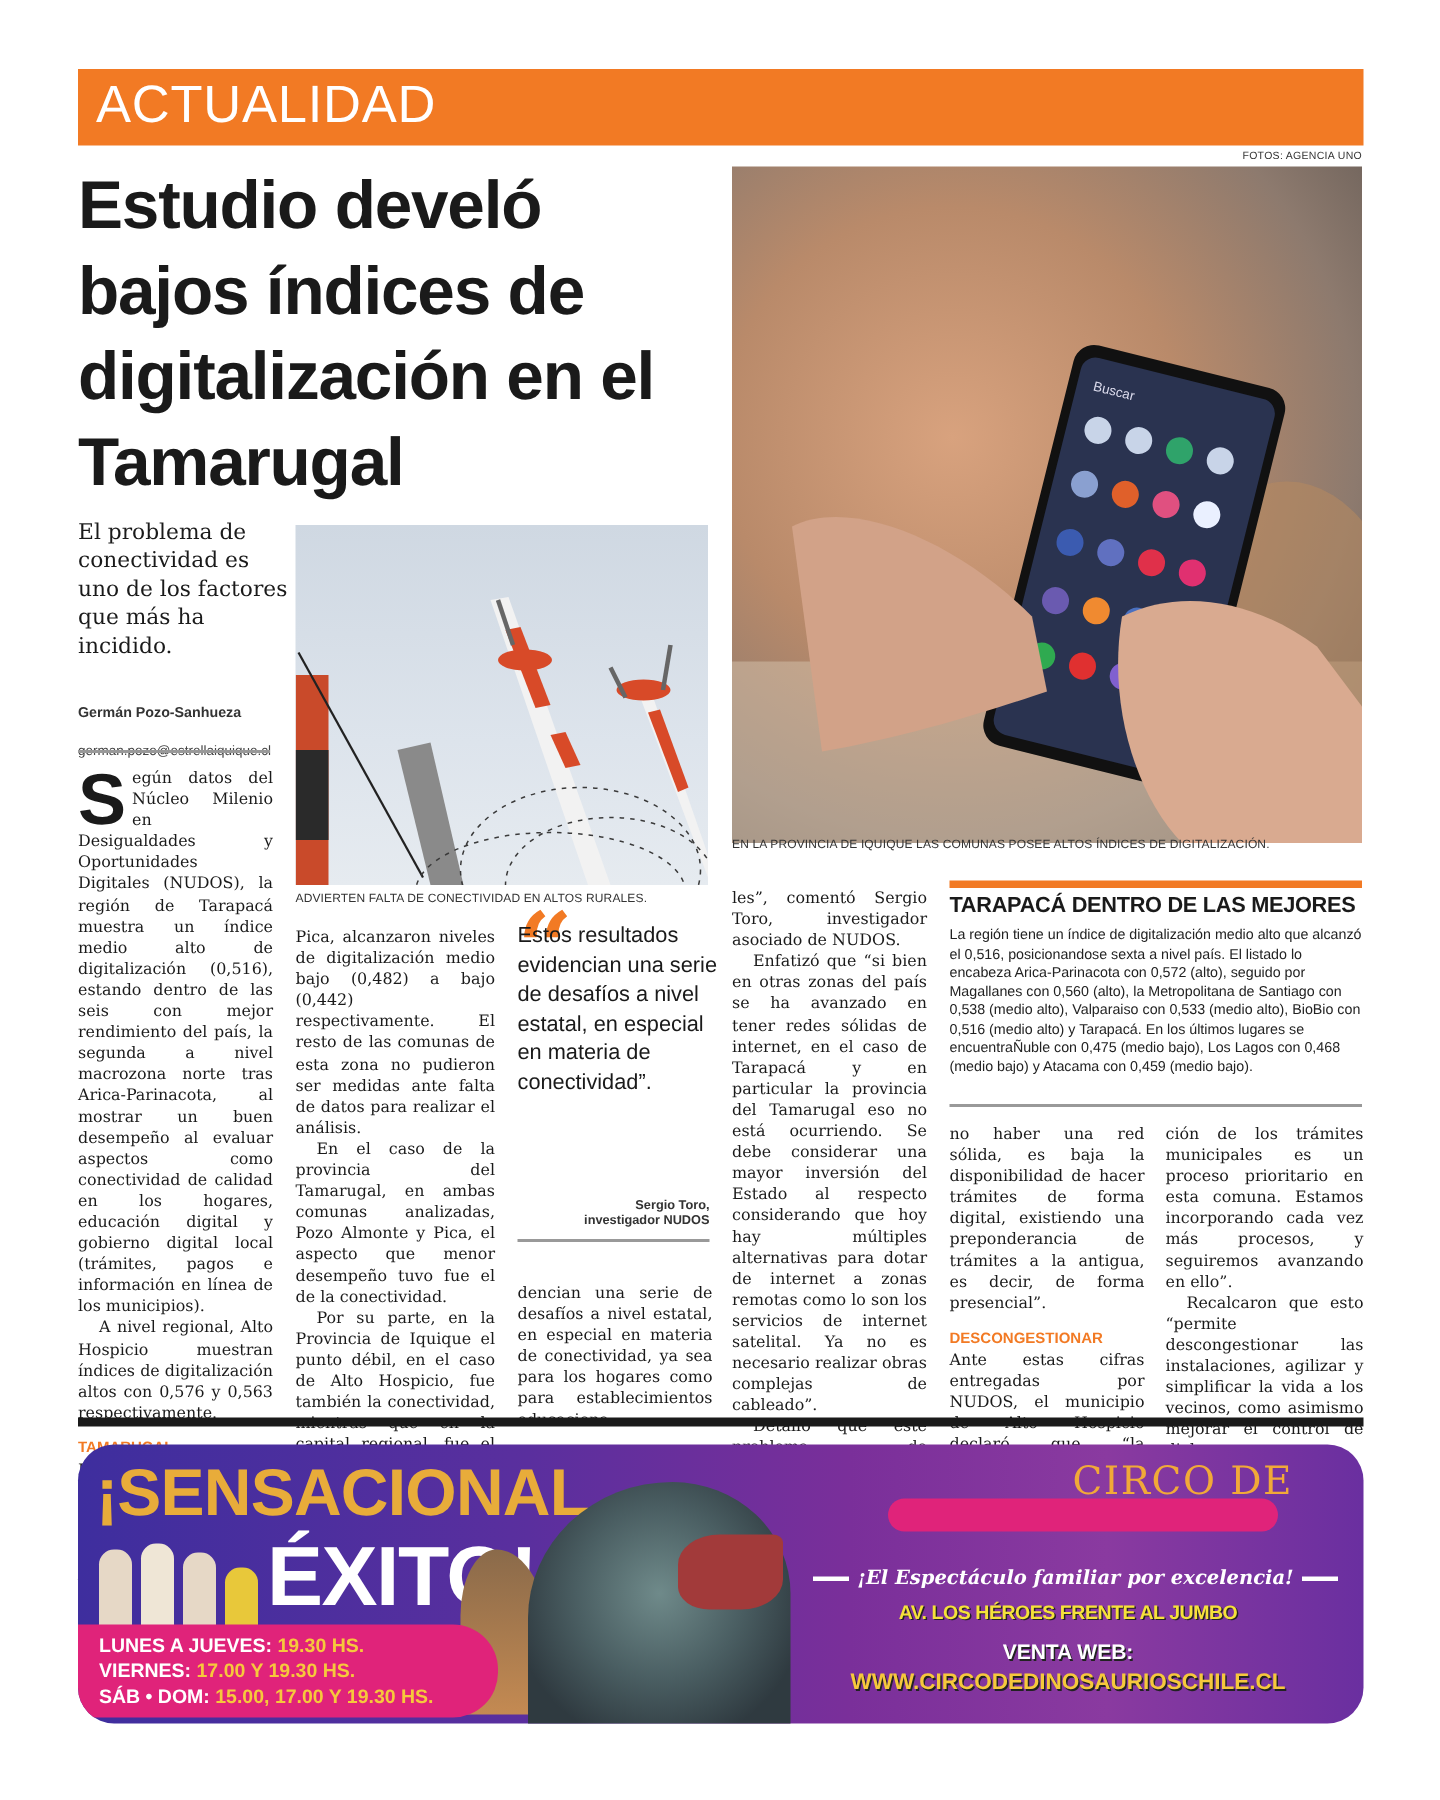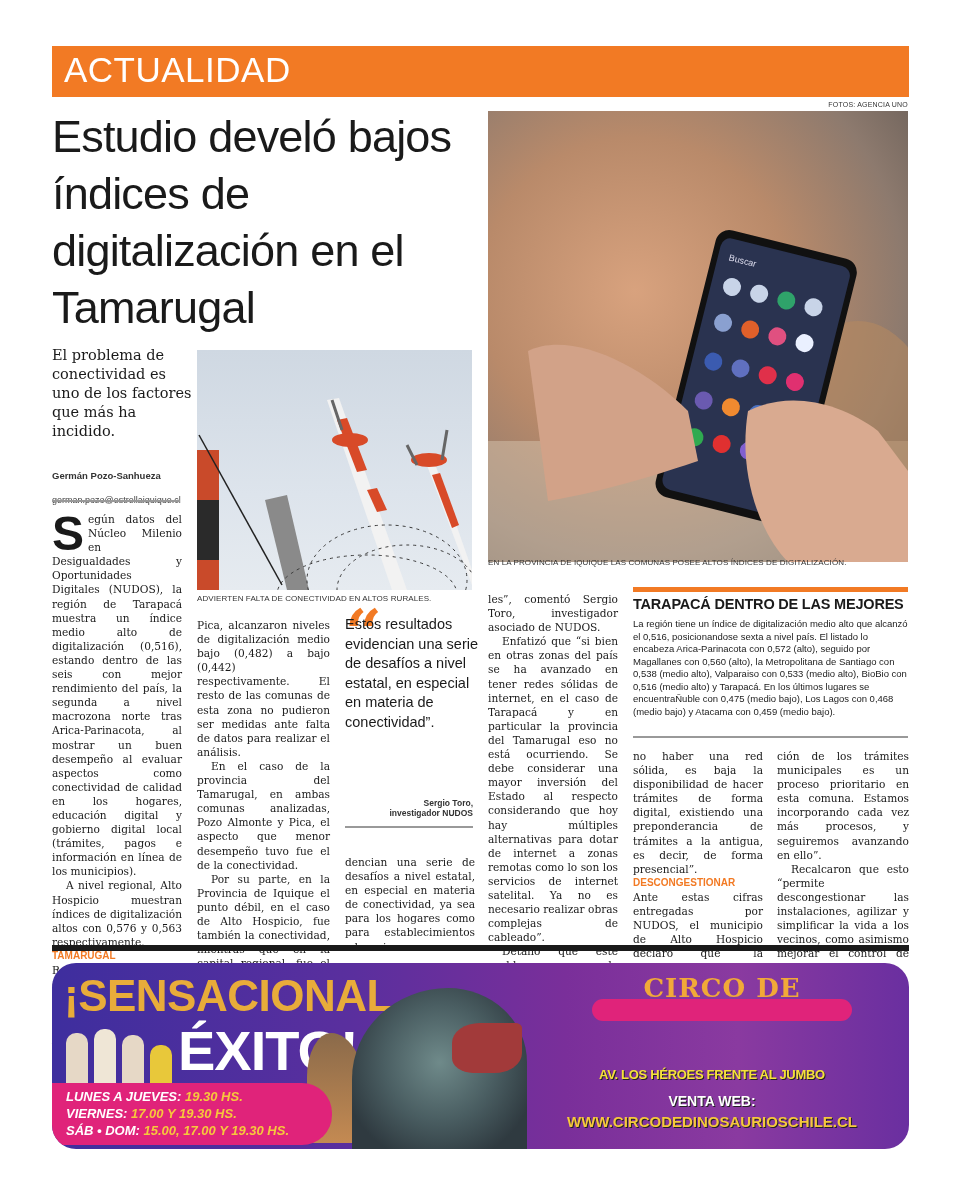--- a/index.html
+++ b/index.html
@@ -4,67 +4,67 @@
 <style>
   * { box-sizing: border-box; margin: 0; padding: 0; }
   html, body { width: 960px; height: 1200px; background: #ffffff; overflow: hidden; }
   body { position: relative; font-family: "DejaVu Serif", serif; color: #1a1a1a; }
 
   .section-bar { position: absolute; left: 52px; top: 46px; width: 857px; height: 51px; background: #f27a24; }
   .section-bar span { position: absolute; left: 12px; top: 4px; font-family: "Liberation Sans", sans-serif; font-size: 35px; color: #ffffff; letter-spacing: 0.5px; }
 
   .photo-credit { position: absolute; left: 780px; top: 101px; width: 128px; text-align: right; font-family: "Liberation Sans", sans-serif; font-size: 7px; color: #333; letter-spacing: 0.2px; }
 
-  .headline { position: absolute; left: 52px; top: 108px; width: 430px; font-family: "Liberation Sans", sans-serif; font-weight: normal; font-size: 45px; line-height: 57px; color: #1a1a1a; letter-spacing: -0.8px; }
+  .headline { position: absolute; left: 52px; top: 108px; width: 430px; font-family: "Liberation Sans", sans-serif; font-weight: bold; font-size: 45px; line-height: 57px; color: #1a1a1a; letter-spacing: -0.8px; }
 
   .lead { position: absolute; left: 52px; top: 346px; width: 140px; font-family: "DejaVu Serif", serif; font-size: 14.5px; line-height: 19px; color: #1a1a1a; }
 
   .byline { position: absolute; left: 52px; top: 470px; width: 140px; font-family: "Liberation Sans", sans-serif; }
   .byline .name { font-size: 9.5px; font-weight: bold; color: #333; display: block; }
   .byline .email { font-size: 9px; color: #444; display: block; margin-top: 14px; }
   .byline-rule { position: absolute; left: 52px; top: 500px; width: 128px; height: 2px; background: #999; }
 
   .photo-towers { position: absolute; left: 197px; top: 350px; width: 275px; height: 240px; background: linear-gradient(180deg,#cfd8e2 0%,#dde4ec 60%,#e6ebf0 100%); overflow: hidden; }
   .photo-phone { position: absolute; left: 488px; top: 111px; width: 420px; height: 451px; background: radial-gradient(ellipse at 35% 40%, #d8a27e 0%, #b98a6a 40%, #8d7a6e 70%, #5d5550 100%); overflow: hidden; }
 
   .caption { position: absolute; font-family: "Liberation Sans", sans-serif; font-size: 8px; color: #333; letter-spacing: 0.1px; }
 
   .col { position: absolute; font-family: "DejaVu Serif", serif; font-size: 10.6px; line-height: 14.1px; color: #1a1a1a; text-align: justify; hyphens: manual; }
   .col p { margin: 0; }
   .col p.indent { text-indent: 14px; }
-  .col .subhead { font-family: "Liberation Sans", sans-serif; font-weight: bold; color: #f27a24; font-size: 10px; display: block; }
+  .col .subhead { font-family: "Liberation Sans", sans-serif; font-weight: bold; color: #f27a24; font-size: 10px; margin-top: 10px; display: block; }
 
   .dropcap { float: left; font-family: "Liberation Sans", sans-serif; font-weight: bold; font-size: 48px; line-height: 40px; margin: 2px 4px 0 0; color: #1a1a1a; }
 
   .quote-mark { position: absolute; left: 345px; top: 605px; font-family: "DejaVu Serif", serif; font-weight: bold; font-size: 64px; line-height: 56px; color: #f27a24; }
   .quote-text { position: absolute; left: 345px; top: 615px; width: 135px; font-family: "Liberation Sans", sans-serif; font-size: 14.5px; line-height: 19.5px; color: #1a1a1a; }
   .quote-author { position: absolute; left: 345px; top: 798px; width: 128px; text-align: right; font-family: "Liberation Sans", sans-serif; font-size: 8.5px; line-height: 10px; font-weight: bold; color: #333; }
   .quote-rule { position: absolute; left: 345px; top: 826px; width: 128px; height: 2px; background: #999; }
 
   .box-rule-top { position: absolute; left: 633px; top: 587px; width: 275px; height: 5px; background: #f27a24; }
   .box-title { position: absolute; left: 633px; top: 596px; width: 280px; font-family: "Liberation Sans", sans-serif; font-weight: bold; font-size: 14.5px; color: #1a1a1a; letter-spacing: -0.2px; }
   .box-text { position: absolute; left: 633px; top: 618px; width: 276px; font-family: "Liberation Sans", sans-serif; font-size: 9.5px; line-height: 12.5px; color: #222; }
   .box-rule-bottom { position: absolute; left: 633px; top: 736px; width: 275px; height: 2px; background: #999; }
 
   .end-mark { color: #f27a24; font-family: "DejaVu Sans", sans-serif; font-size: 10px; margin-left: 8px; }
 
   .page-rule { position: absolute; left: 52px; top: 945px; width: 857px; height: 6px; background: #1a1a1a; }
 
   .ad { position: absolute; left: 52px; top: 963px; width: 857px; height: 186px; background: linear-gradient(90deg, #3e2e9e 0%, #5a2f9e 35%, #7a2f9a 60%, #8a3aa0 80%, #6a2fa0 100%); overflow: hidden; font-family: "Liberation Sans", sans-serif; border-radius: 24px; }
   .ad-sens { position: absolute; left: 12px; top: 8px; font-size: 44px; font-weight: bold; color: #e8ac3a; letter-spacing: -0.5px; }
   .ad-exito { position: absolute; left: 126px; top: 55px; font-size: 56px; font-weight: bold; color: #ffffff; letter-spacing: -1px; }
-  .ad-schedule { position: absolute; left: 0; top: 120px; width: 280px; height: 62px; background: #e0237a; border-radius: 0 30px 30px 0; padding: 5px 0 0 14px; font-style: italic; }
+  .ad-schedule { position: absolute; left: 0; top: 120px; width: 280px; height: 62px; background: #e0237a; border-radius: 0 30px 30px 0; padding: 5px 0 0 14px; }
   .ad-schedule .row { font-size: 13px; font-weight: bold; color: #ffffff; line-height: 17px; white-space: nowrap; }
   .ad-schedule .row .t { color: #f6c83c; }
   .ad-performers { position: absolute; left: 10px; top: 62px; width: 125px; height: 60px; }
   .ad-performers div { position: absolute; bottom: 0; width: 22px; border-radius: 10px 10px 2px 2px; background: #e8dccb; }
   .ad-dino { position: absolute; left: 300px; top: 25px; width: 175px; height: 165px; background: radial-gradient(ellipse at 50% 45%, #6f8a8a 0%, #4a5e62 45%, #2f3a40 80%); border-radius: 55% 45% 0 0; }
   .ad-dino-mouth { position: absolute; left: 400px; top: 60px; width: 70px; height: 50px; background: #a23a3a; border-radius: 40% 10% 40% 30%; }
   .ad-raptor { position: absolute; left: 255px; top: 70px; width: 60px; height: 110px; background: linear-gradient(180deg,#8a6a4a,#c48a52); border-radius: 40% 60% 0 0; }
-  .ad-circo { position: absolute; left: 530px; top: 10px; width: 280px; text-align: center; font-family: "DejaVu Serif", serif; font-size: 26px; font-weight: bold; color: #f1a938; letter-spacing: 1px; }
+  .ad-circo { position: absolute; left: 530px; top: 10px; width: 280px; text-align: right; font-family: "DejaVu Serif", serif; font-size: 26px; font-weight: normal; color: #f1a938; letter-spacing: 1px; }
   .ad-dinos-band { position: absolute; left: 540px; top: 36px; width: 260px; height: 22px; background: #e0237a; border-radius: 12px; }
   .ad-dinos { position: absolute; left: 520px; top: 30px; width: 300px; text-align: center; font-family: "DejaVu Serif", serif; font-size: 30px; font-weight: bold; color: #d8d8d8; letter-spacing: 1px; text-shadow: 1px 1px 0 #333; }
   .ad-tagline { position: absolute; left: 480px; top: 82px; width: 370px; text-align: center; font-family: "DejaVu Serif", serif; font-style: italic; font-weight: bold; font-size: 13px; color: #ffffff; }
   .ad-tagline::before, .ad-tagline::after { content: ""; display: inline-block; width: 24px; height: 3px; background: #fff; vertical-align: middle; margin: 0 6px; }
   .ad-address { position: absolute; left: 470px; top: 104px; width: 380px; text-align: center; font-size: 13px; font-weight: bold; color: #f6e13a; text-shadow: 1px 1px 0 #222; letter-spacing: -0.3px; }
   .ad-web-label { position: absolute; left: 470px; top: 130px; width: 380px; text-align: center; font-size: 14px; font-weight: bold; color: #ffffff; text-shadow: 1px 1px 0 #222; }
   .ad-web { position: absolute; left: 470px; top: 150px; width: 380px; text-align: center; font-size: 15px; font-weight: bold; color: #f6c83c; text-shadow: 1px 1px 0 #222; }
 </style>
 </head>
 <body>
@@ -207,16 +207,17 @@
   <div class="ad-raptor"></div>
   <div class="ad-dino"></div>
   <div class="ad-dino-mouth"></div>
   <div class="ad-schedule">
     <div class="row"><span>LUNES A JUEVES: </span><span class="t">19.30 HS.</span></div>
     <div class="row"><span>VIERNES: </span><span class="t">17.00 Y 19.30 HS.</span></div>
     <div class="row"><span>SÁB • DOM: </span><span class="t">15.00, 17.00 Y 19.30 HS.</span></div>
   </div>
   <div class="ad-dinos-band"></div>
   <div class="ad-circo">CIRCO DE</div>
+  <div class="ad-tagline">¡El Espectáculo familiar por excelencia!</div>
   <div class="ad-address">AV. LOS HÉROES FRENTE AL JUMBO</div>
   <div class="ad-web-label">VENTA WEB:</div>
   <div class="ad-web">WWW.CIRCODEDINOSAURIOSCHILE.CL</div>
 </div>
 
 </body></html>

